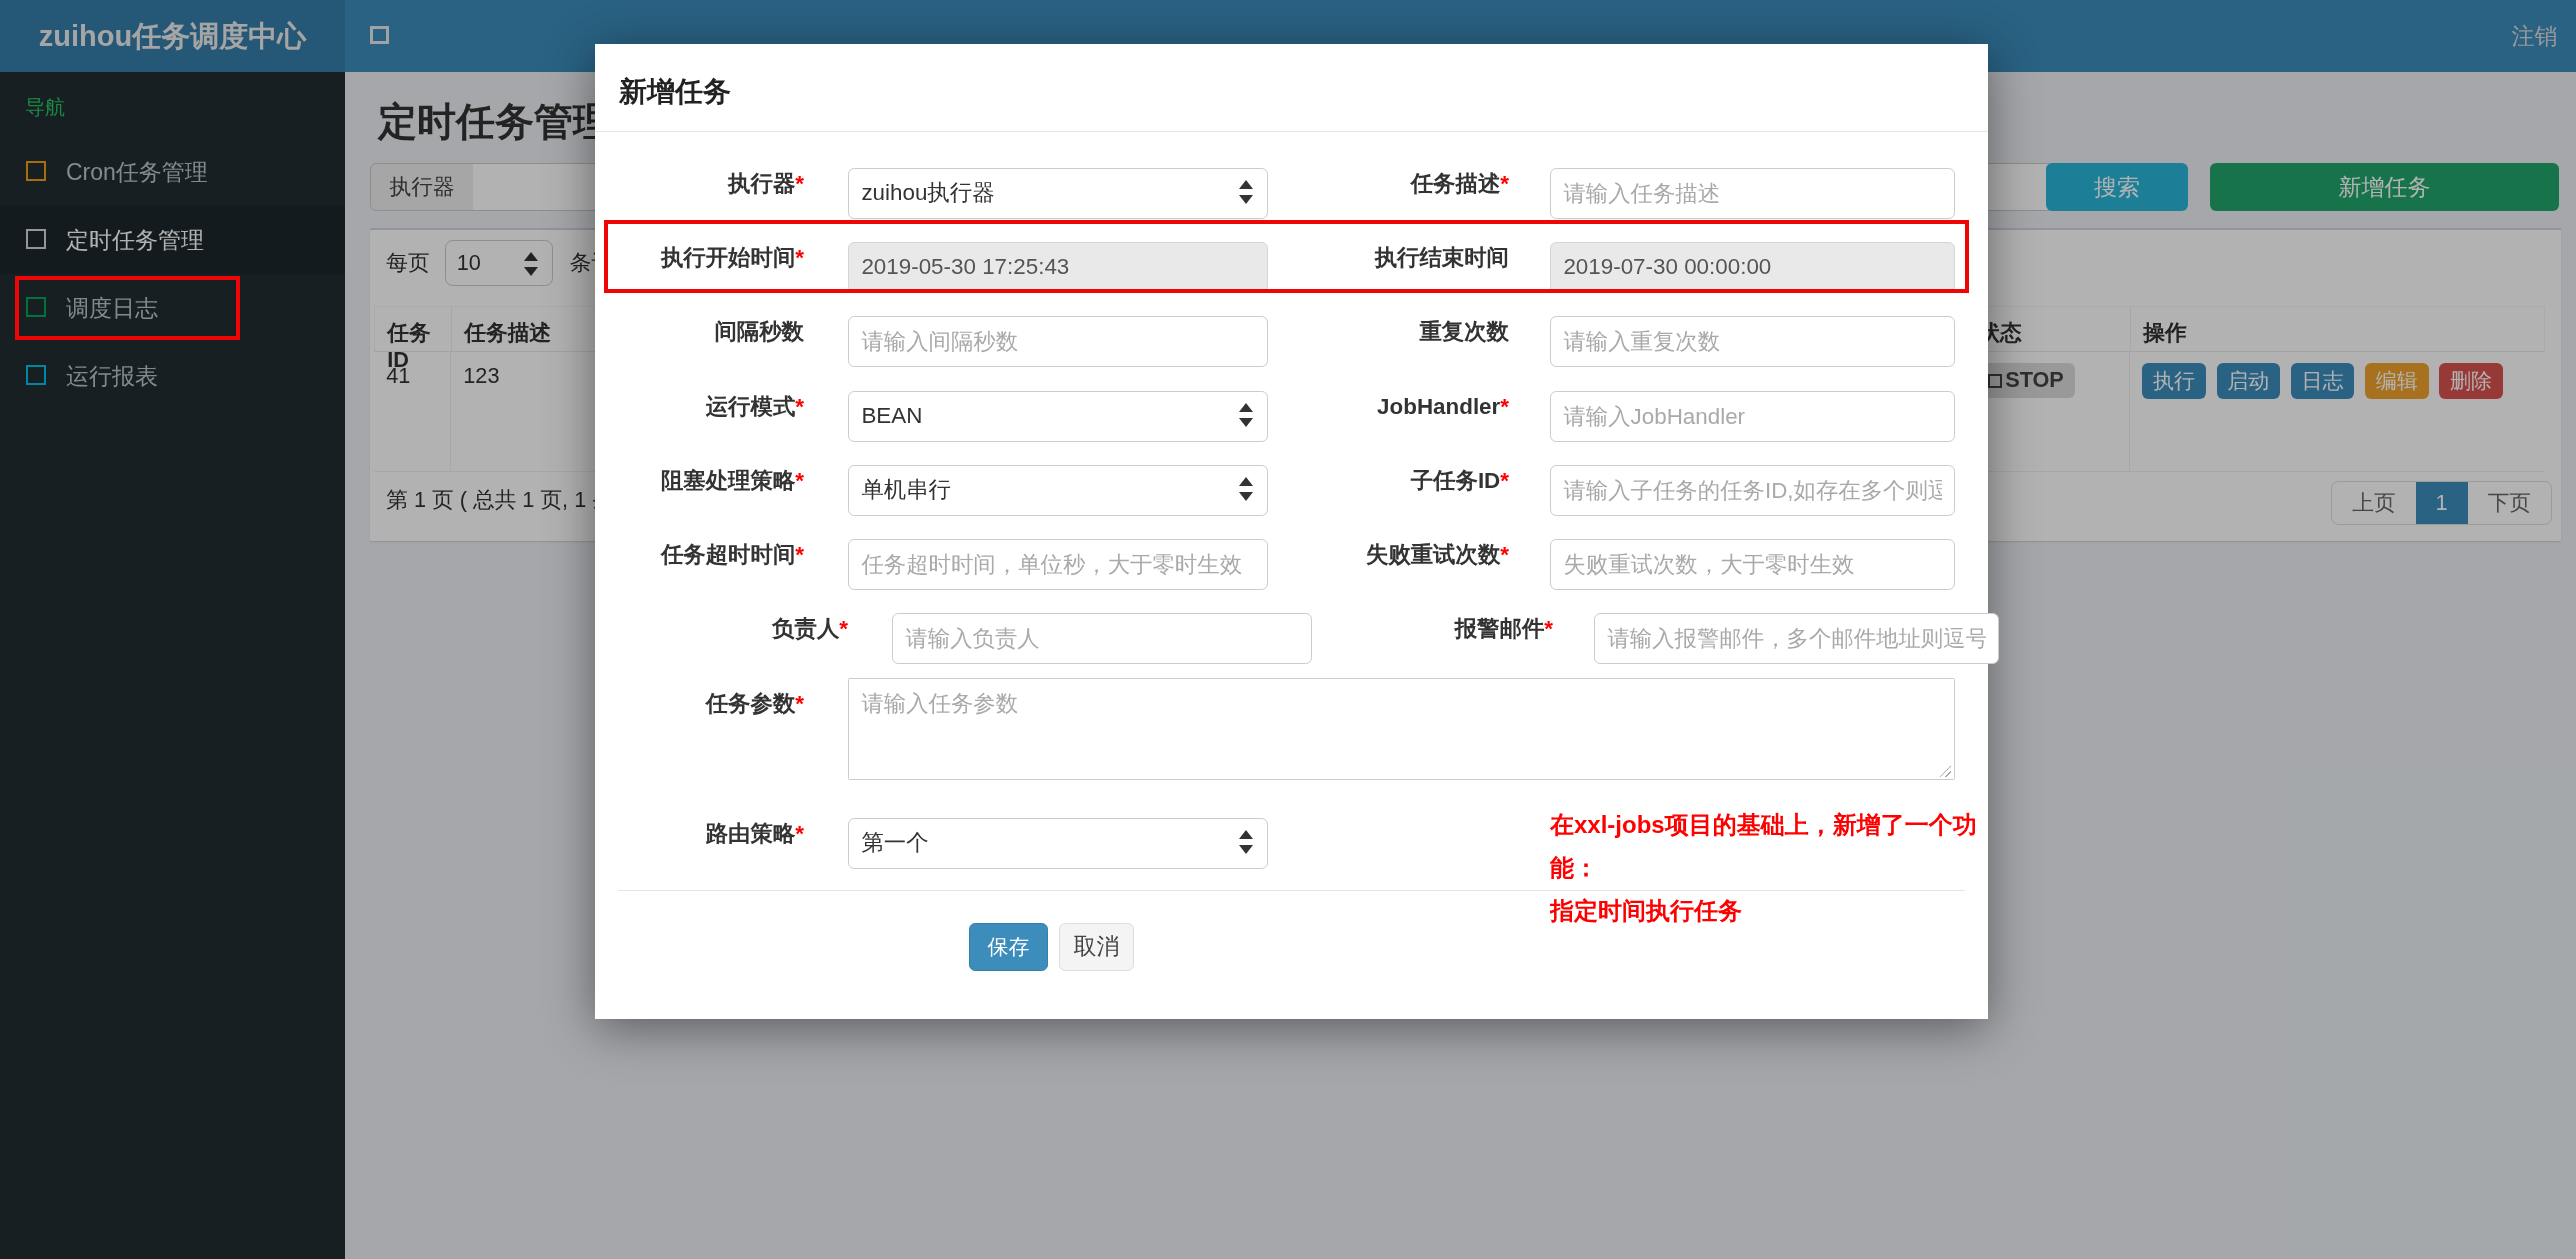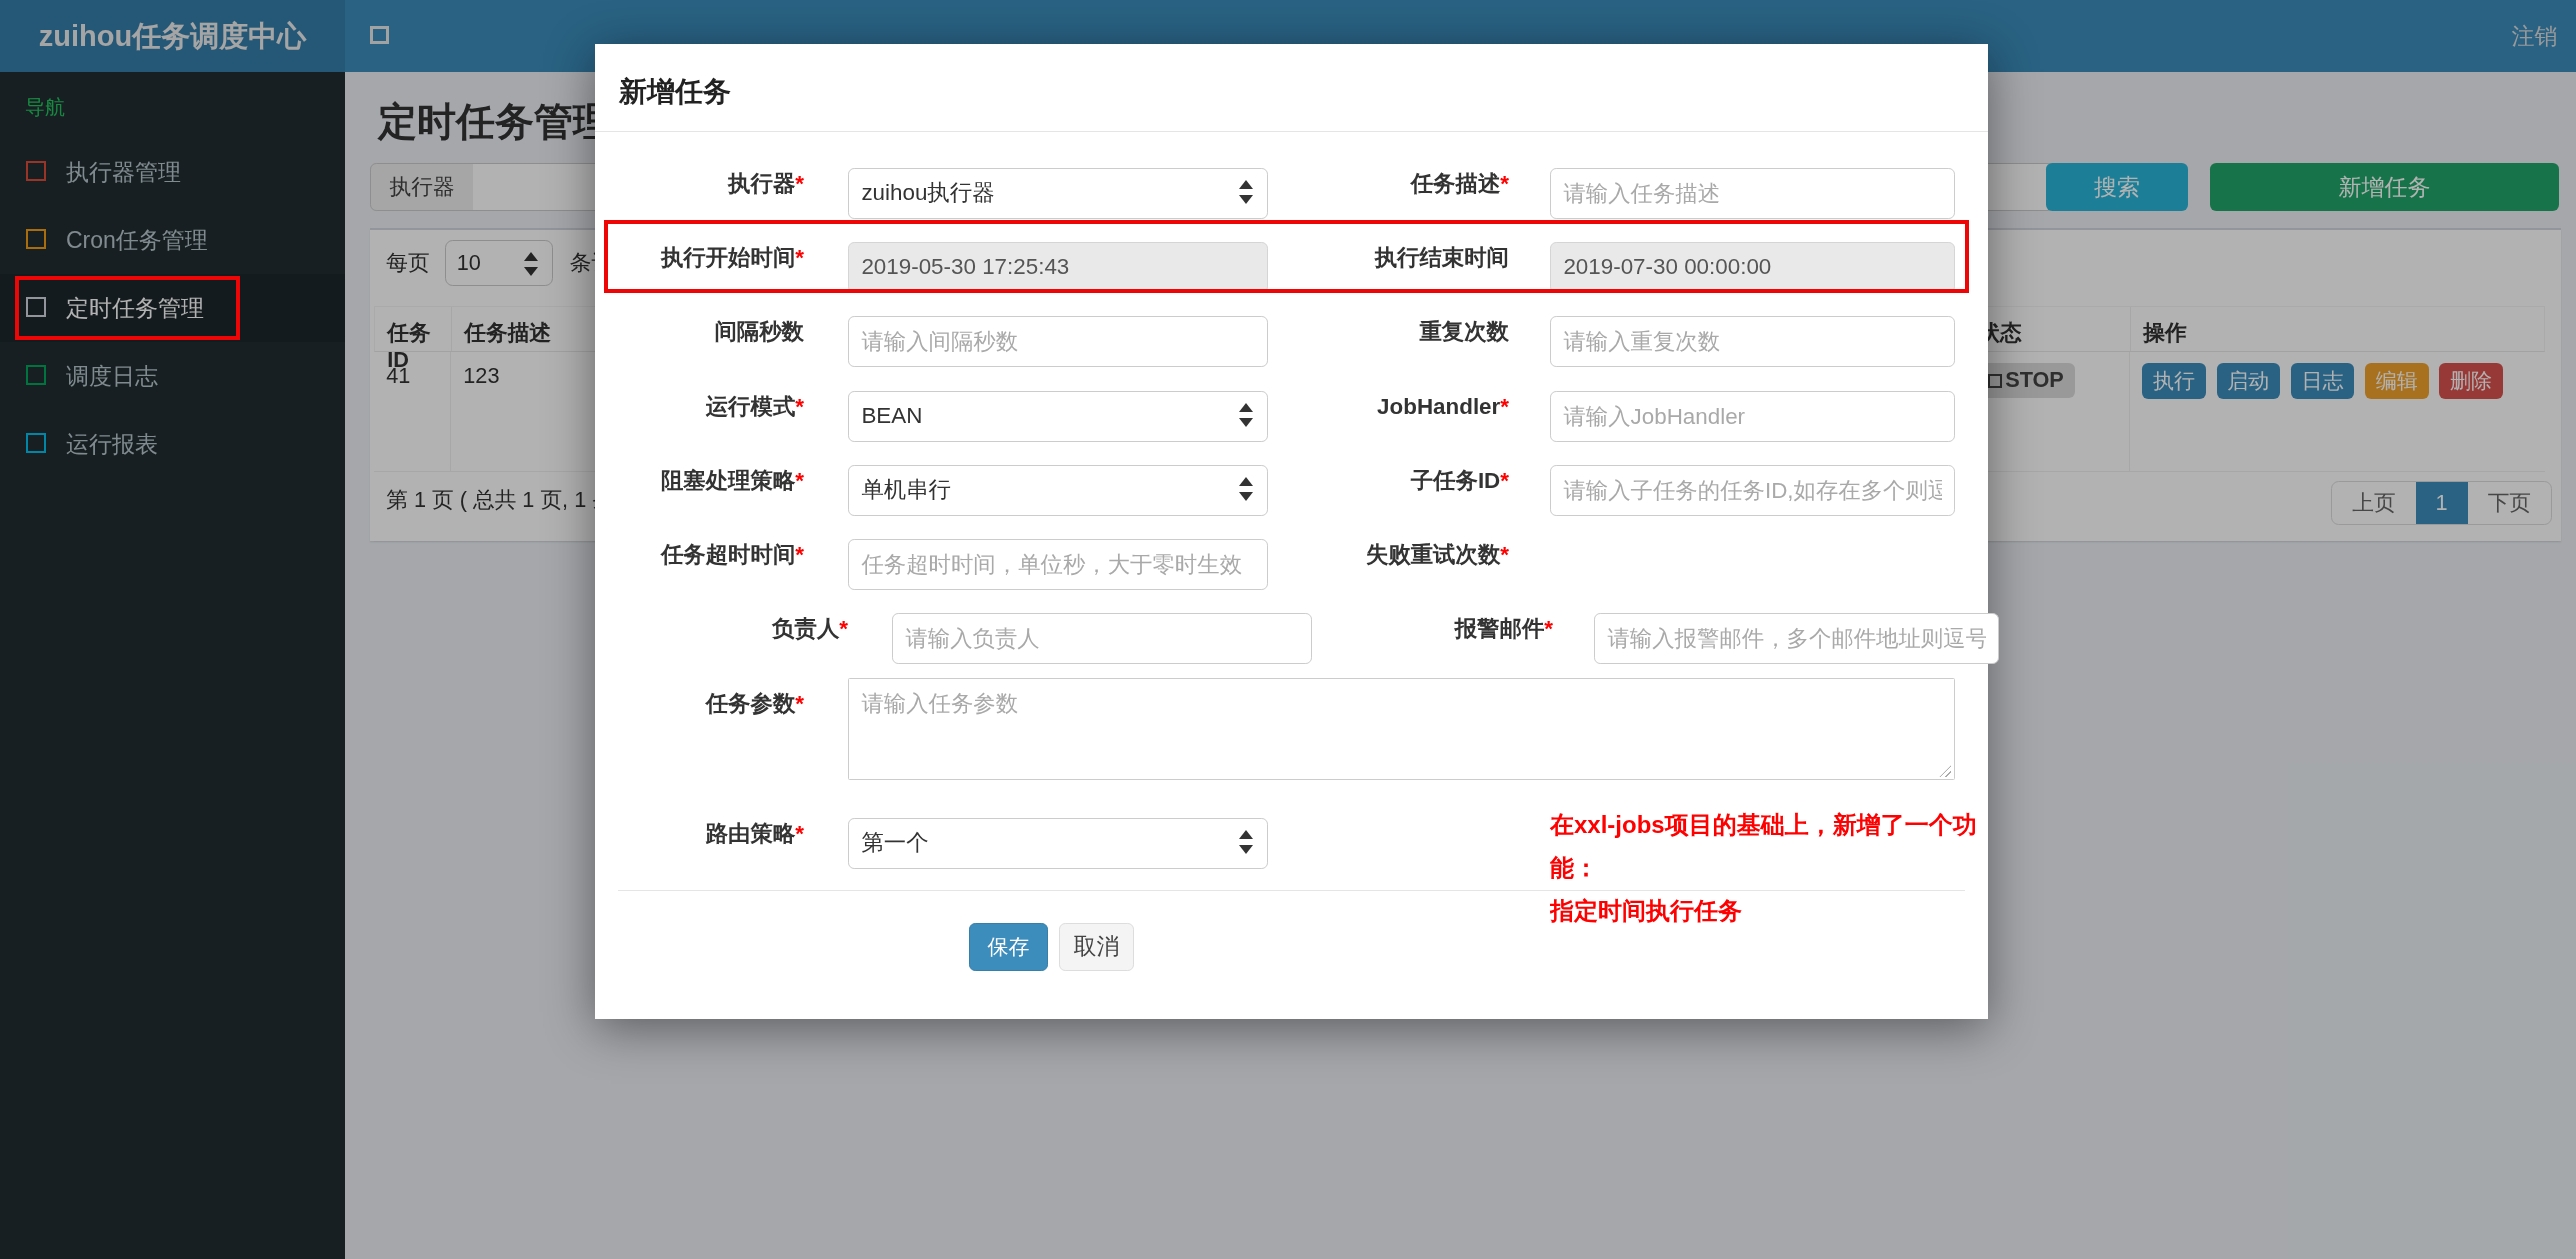--- a/index.html
+++ b/index.html
@@ -96,23 +96,20 @@
 
 <div class="navbar">
   <div class="logo">zuihou任务调度中心</div>
   <div class="nav-toggle"></div>
   <div class="logout">注销</div>
 </div>
 
 <div class="sidebar">
   <div class="nav-header">导航</div>
   <div class="side-item">
-    <span class="sq c-red"></span><span>执行器管理</span>
-  </div>
-  <div class="side-item">
     <span class="sq c-yellow"></span><span>Cron任务管理</span>
   </div>
   <div class="side-item active">
     <span class="sq c-gray"></span><span>定时任务管理</span>
   </div>
   <div class="side-item">
     <span class="sq c-green"></span><span>调度日志</span>
   </div>
   <div class="side-item">
     <span class="sq c-aqua"></span><span>运行报表</span>
@@ -207,20 +204,21 @@
     <div class="flabel l1"><span>阻塞处理策略</span><span class="req">*</span></div>
     <div class="fld f1 sel"><span>单机串行</span><span class="caret"></span></div>
     <div class="flabel l2"><span>子任务ID</span><span class="req">*</span></div>
     <input class="fld f2" placeholder="请输入子任务的任务ID,如存在多个则逗号分隔" style="">
   </div>
 
   <div class="frow" style="left:0; top:485px; width:1393px;">
     <div class="flabel l1"><span>任务超时时间</span><span class="req">*</span></div>
     <input class="fld f1" placeholder="任务超时时间，单位秒，大于零时生效" style="">
     <div class="flabel l2"><span>失败重试次数</span><span class="req">*</span></div>
+    <input class="fld f2" placeholder="失败重试次数，大于零时生效" style="">
   </div>
 
   <div class="frow" style="left:0; top:559px; width:1357px;margin-left:44px;">
     <div class="flabel l1"><span>负责人</span><span class="req">*</span></div>
     <input class="fld f1" placeholder="请输入负责人" style="">
     <div class="flabel l2"><span>报警邮件</span><span class="req">*</span></div>
     <input class="fld f2" placeholder="请输入报警邮件，多个邮件地址则逗号分隔" style="">
   </div>
 
   <div class="frow" style="left:0; top:634px; width:1393px; height:102px;">

